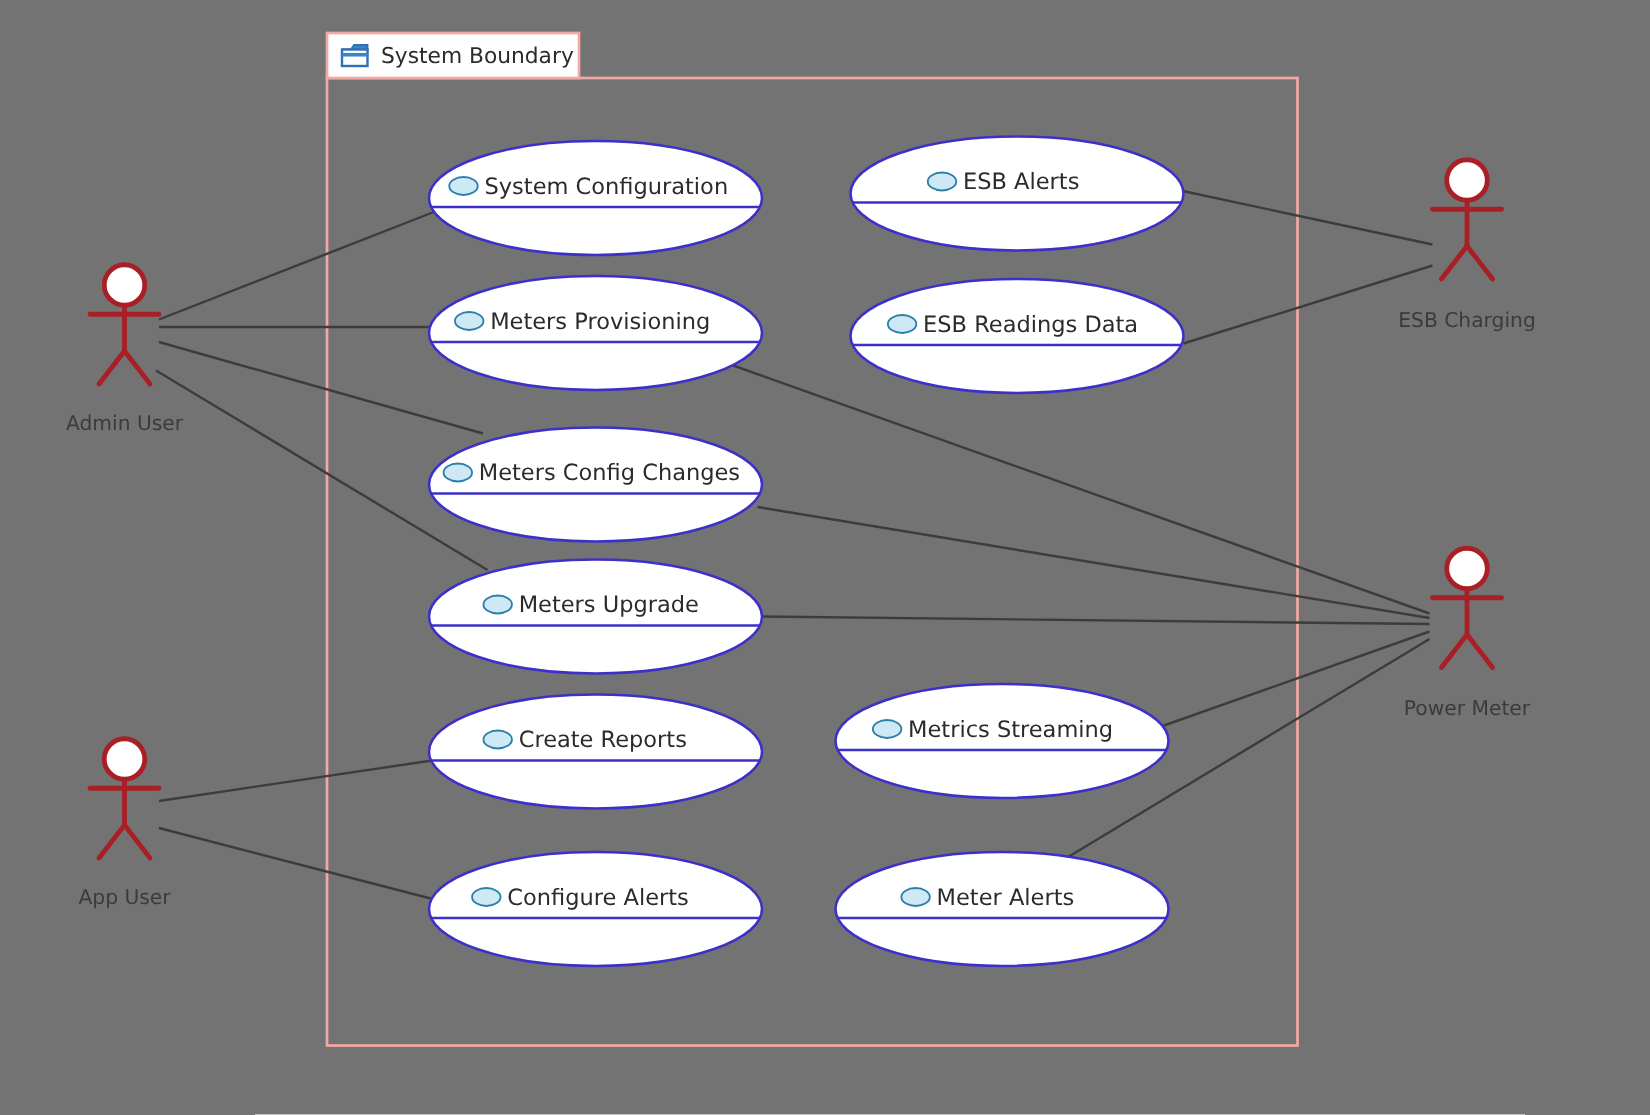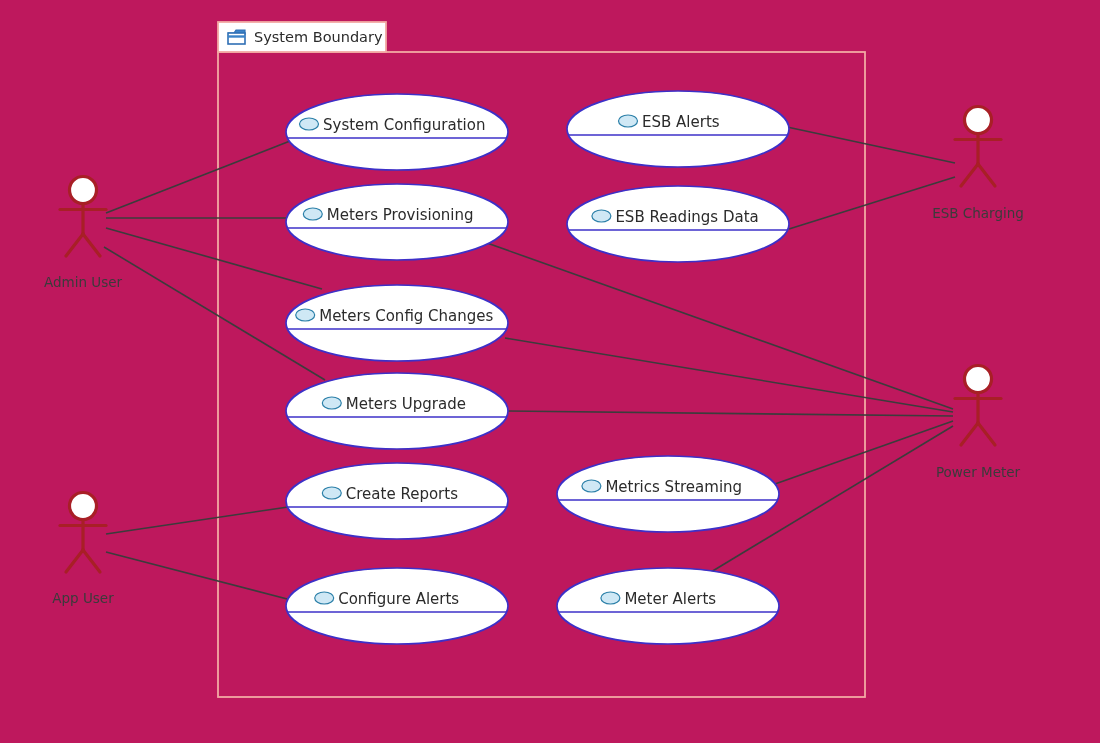--- a/index.html
+++ b/index.html
@@ -11,21 +11,21 @@
   body {
     font-family: "DejaVu Sans", "Liberation Sans", sans-serif;
     width: 1100px;
     height: 743px;
     overflow: hidden;
   }
   #diagram-root {
     position: relative;
     width: 1100px;
     height: 743px;
-    background: #be185d;
+    background: #737373;
   }
   svg#canvas {
     position: absolute;
     left: 0;
     top: 0;
     width: 1100px;
     height: 743px;
     display: block;
   }
   .assoc-line {

